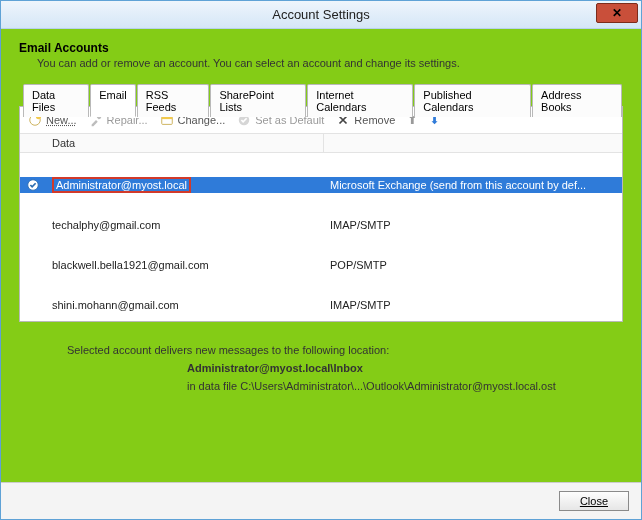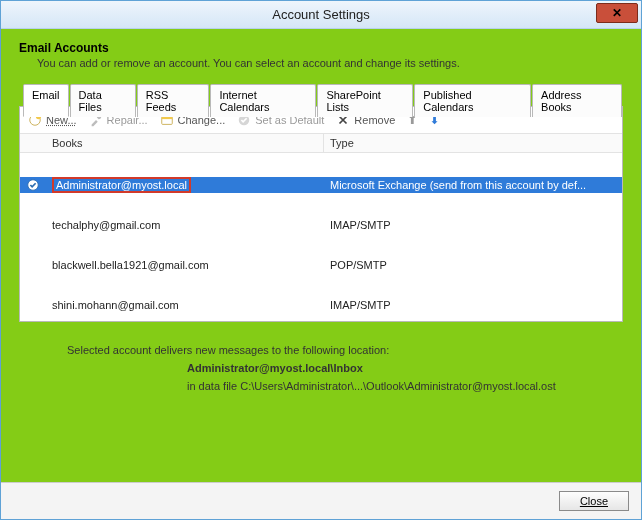--- a/index.html
+++ b/index.html
@@ -100,25 +100,25 @@
     </div>
   </div>
 
   <div class="content">
 
     <div class="heading">Email Accounts</div>
     <div class="subheading">You can add or remove an account. You can select an account and change its settings.</div>
 
     <div class="tabstrip-wrap">
       <div class="tabstrip">
+        <div class="tab"><span>Data Files</span></div>
         <div class="tab active"><span>Email</span></div>
-        <div class="tab"><span>Data Files</span></div>
         <div class="tab"><span>RSS Feeds</span></div>
+        <div class="tab"><span>SharePoint Lists</span></div>
         <div class="tab"><span>Internet Calendars</span></div>
-        <div class="tab"><span>SharePoint Lists</span></div>
         <div class="tab"><span>Published Calendars</span></div>
         <div class="tab"><span>Address Books</span></div>
       </div>
 
       <div class="panel">
 
         <div class="toolbar">
           <div class="tb-item">
             <span class="tb-icon">
               <svg viewBox="0 0 16 16">
@@ -161,22 +161,21 @@
                 </svg>
             </span>
             <span>Remove</span>
           </div>
           <span class="arrow-up">⬆</span>
           <span class="arrow-down">⬇</span>
         </div>
 
         <div class="list-header">
           <div class="col col-check"></div>
-          <div class="col col-name">Books</div>
-          <div class="col col-type">Type</div>
+          <div class="col col-name">Data</div>
         </div>
 
         <div class="list-body">
 
           <div class="row selected">
             <div class="cell c-check check-icon">
               <svg viewBox="0 0 16 16">
                   <circle cx="8" cy="8" r="6" fill="#fff" stroke="#2b6cb0"></circle>
                   <path d="M5 8l2 2 4-4" stroke="#2b6cb0" stroke-width="2" fill="none"></path>
                 </svg>

